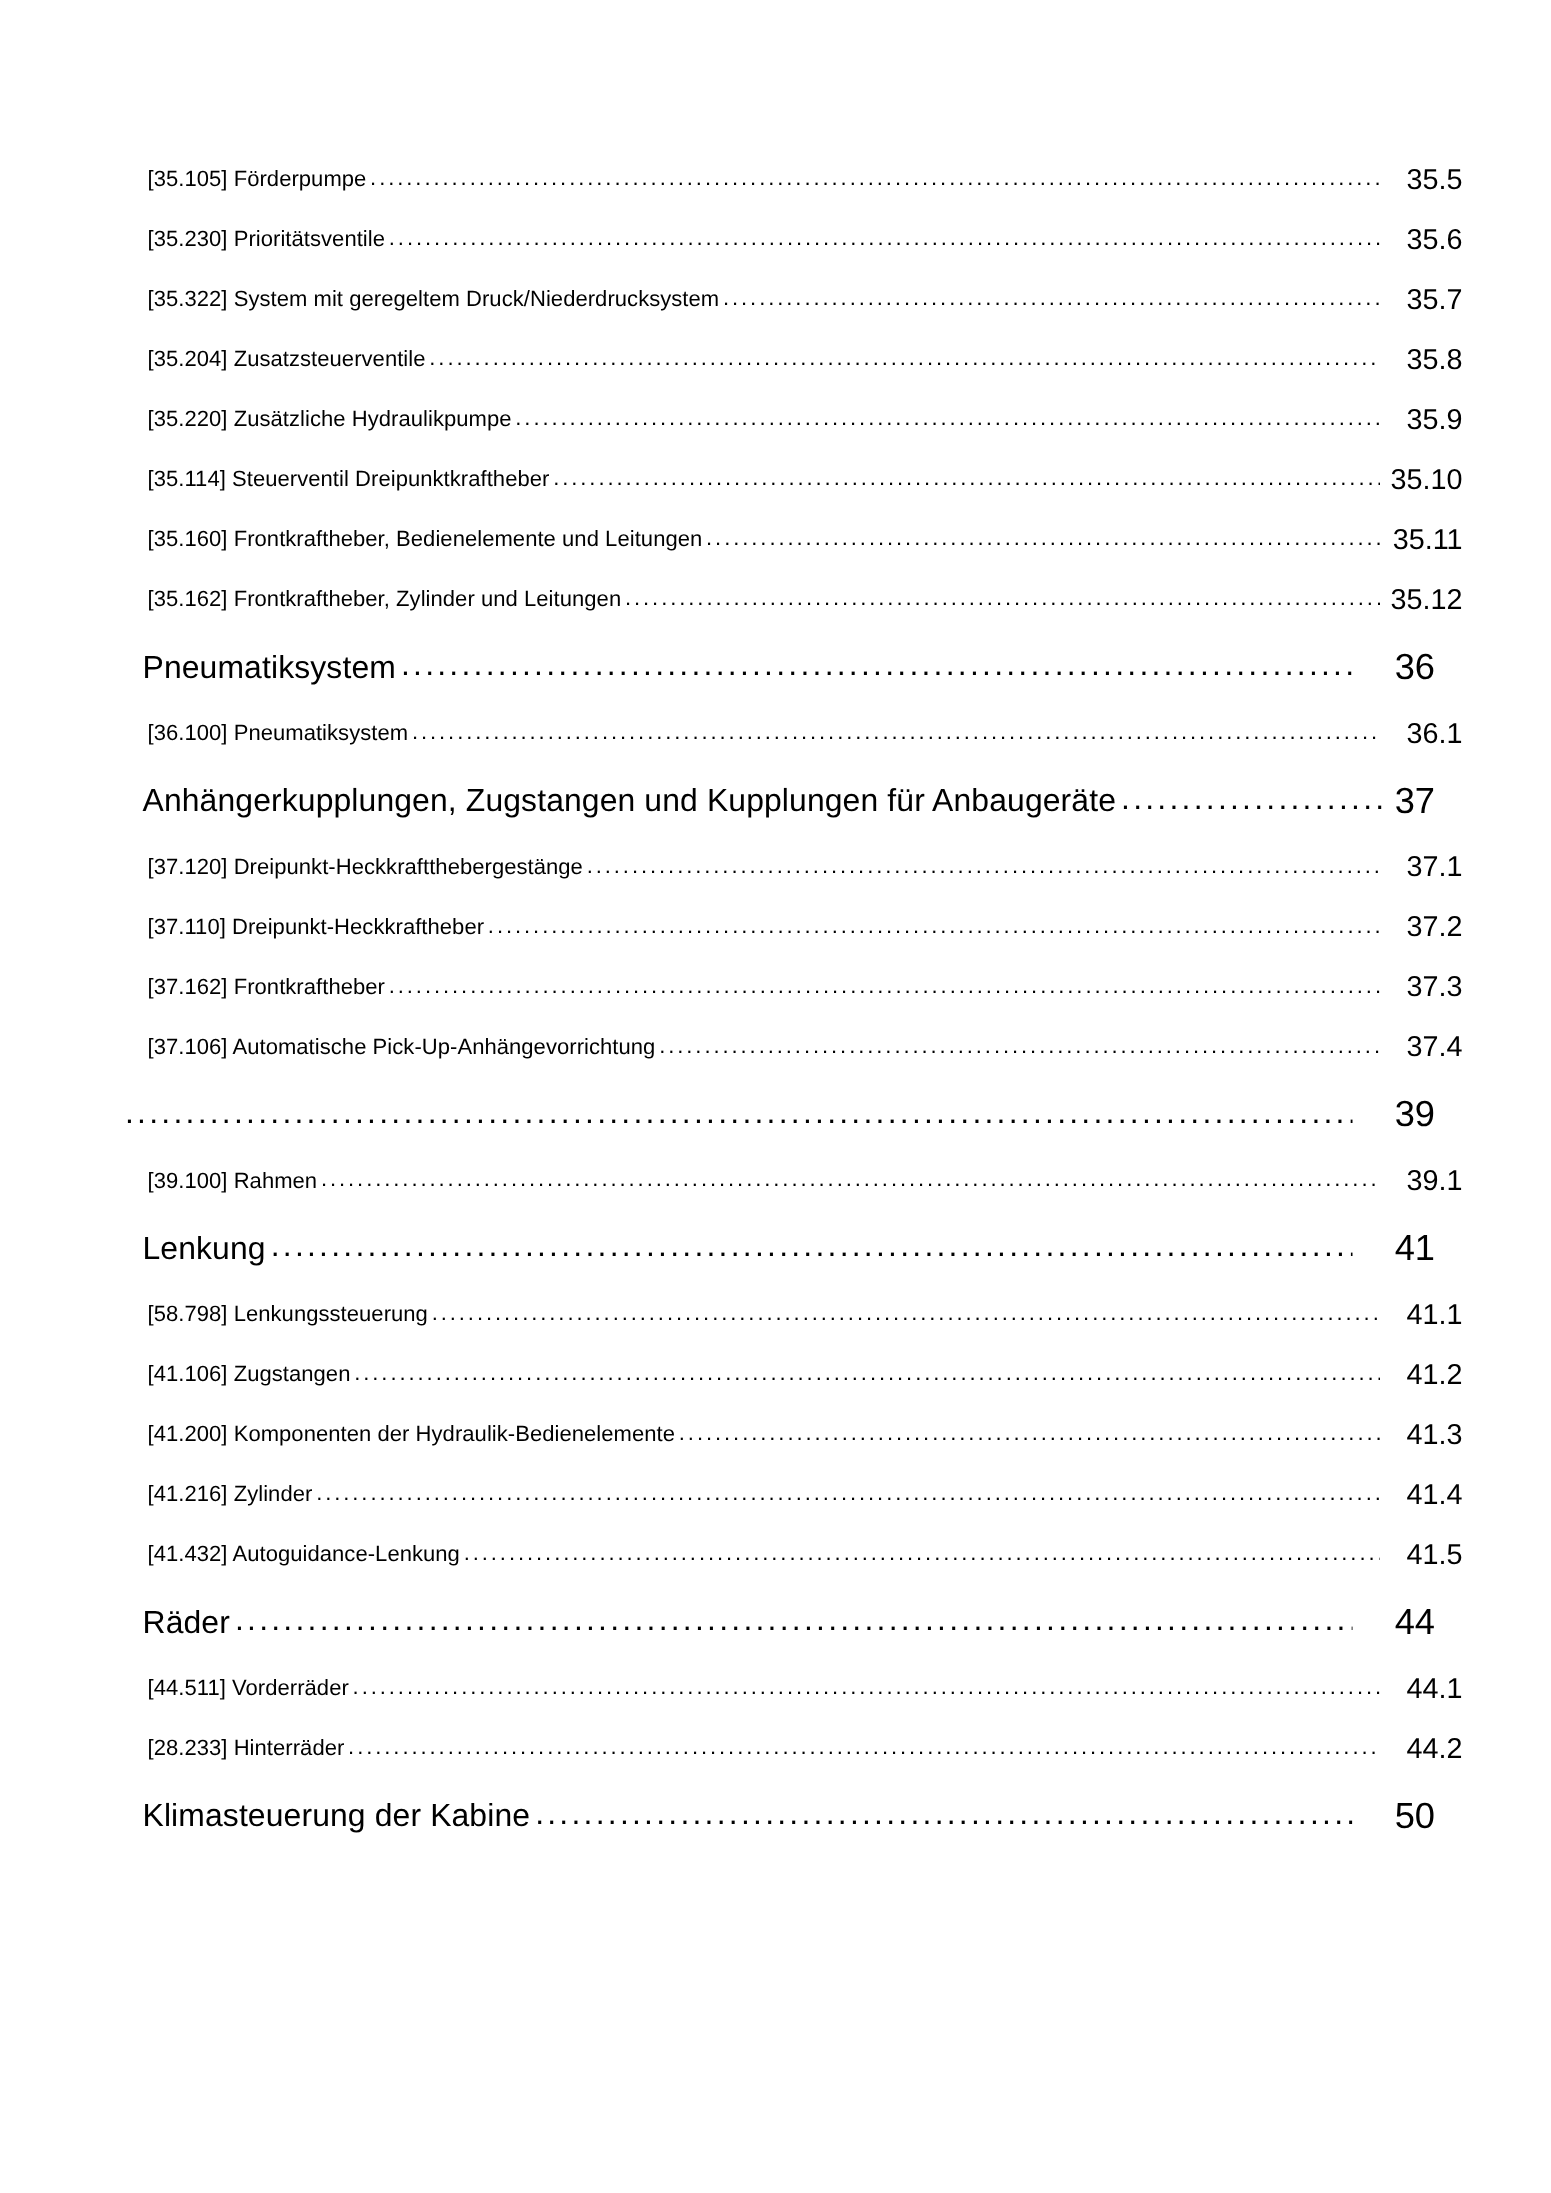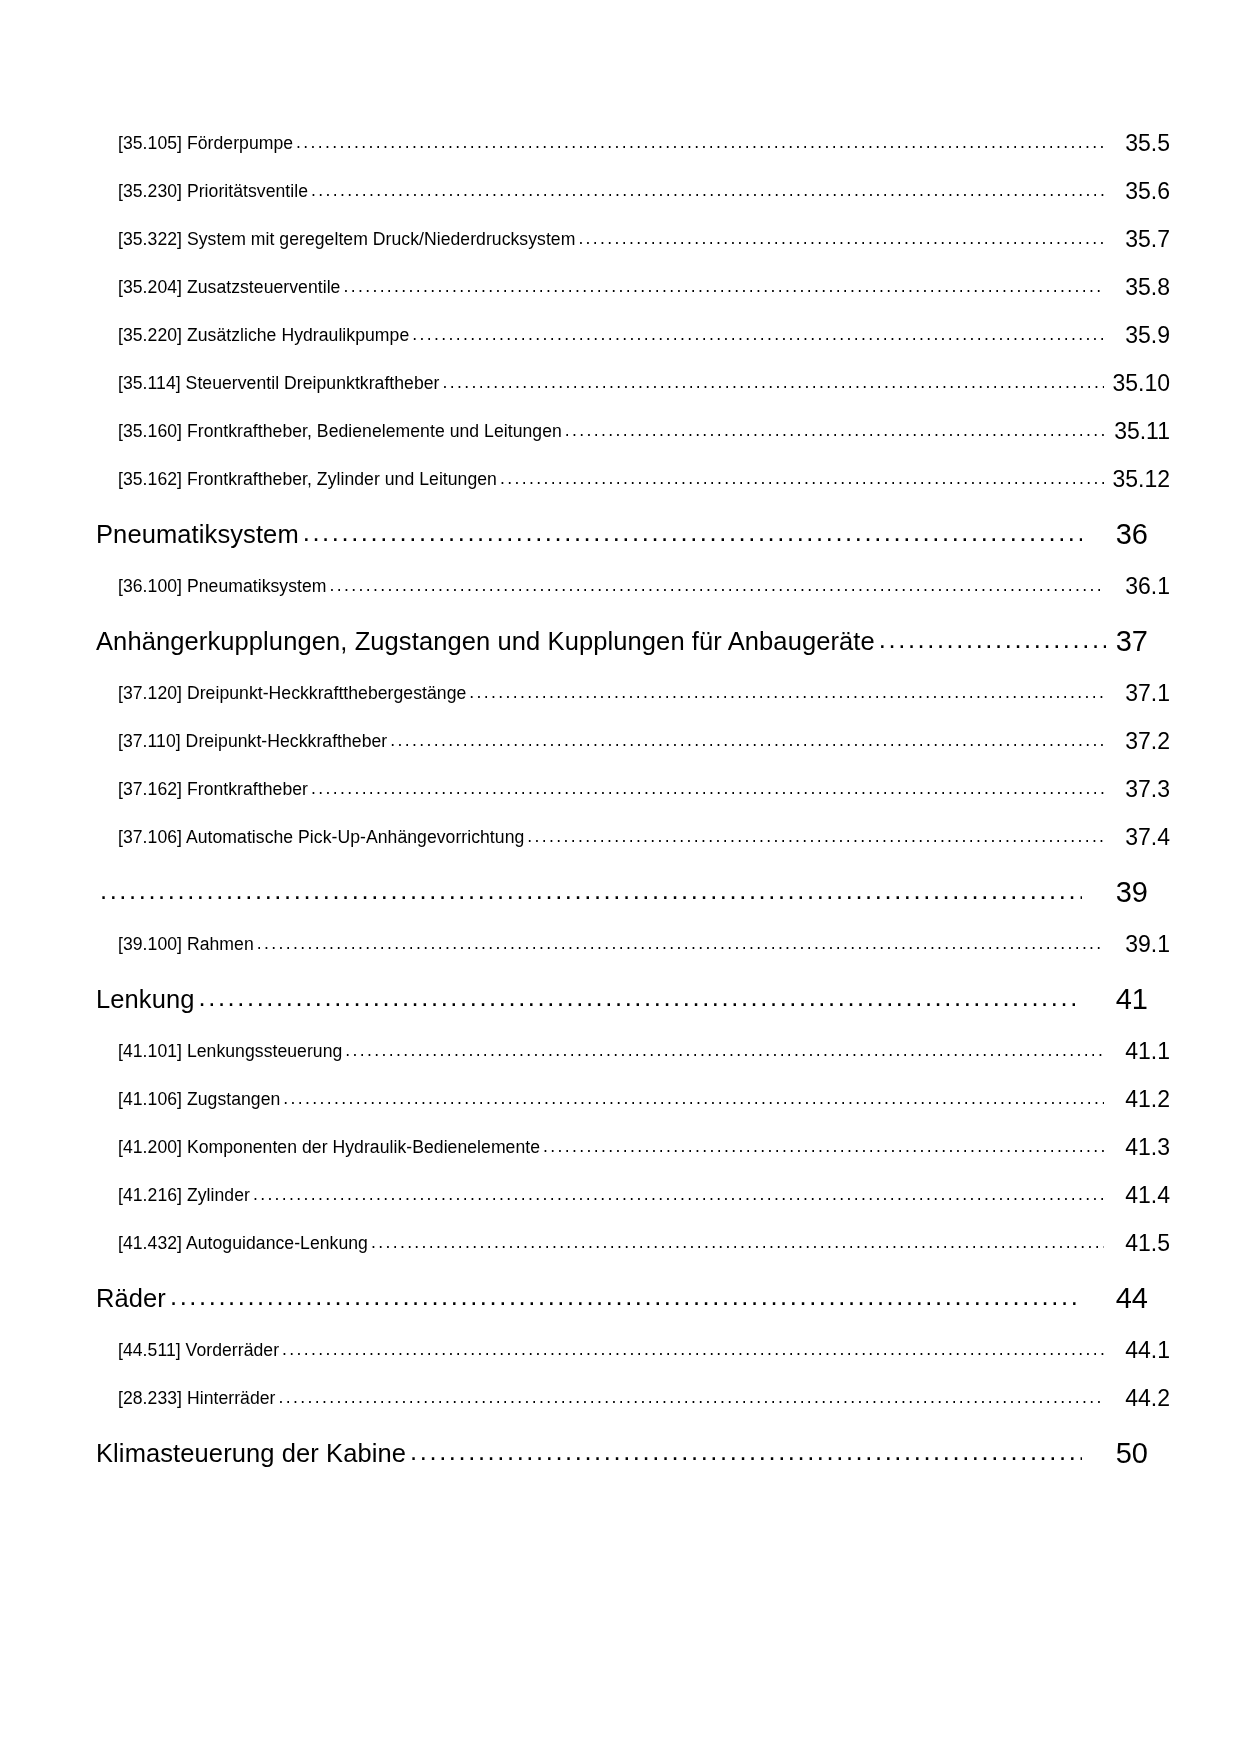--- a/index.html
+++ b/index.html
@@ -70,21 +70,21 @@
     font-size: 23px;
   }
 
   
   .head {
     height: 59px;
     font-size: 25.5px;
     line-height: 30px;
     padding-left: 0px;
   }
-  .head .label { letter-spacing: 0.1px; }
+  .head .label { letter-spacing: 0.1px; margin-left: 18px; }
   .head .leader {
     font-size: 25.5px;
     letter-spacing: 2.6px;
     padding: 0 4px 0 4px;
     position: relative;
     top: -2px;
   }
   .head .pagenum {
     width: 66px;
     font-size: 29px;
@@ -202,21 +202,21 @@
         <span class="label">[39.100] Rahmen</span>
         <span class="leader">.......................................................................................................................................................................................................</span>
         <span class="pagenum">39.1</span>
       </div>
       <div class="row head">
         <span class="label">Lenkung</span>
         <span class="leader">.......................................................................................................................................................................................................</span>
         <span class="pagenum">41</span>
       </div>
       <div class="row entry">
-        <span class="label">[41.101] Lenkungssteuerung</span>
+        <span class="label">[58.798] Lenkungssteuerung</span>
         <span class="leader">.......................................................................................................................................................................................................</span>
         <span class="pagenum">41.1</span>
       </div>
       <div class="row entry">
         <span class="label">[41.106] Zugstangen</span>
         <span class="leader">.......................................................................................................................................................................................................</span>
         <span class="pagenum">41.2</span>
       </div>
       <div class="row entry">
         <span class="label">[41.200] Komponenten der Hydraulik-Bedienelemente</span>

